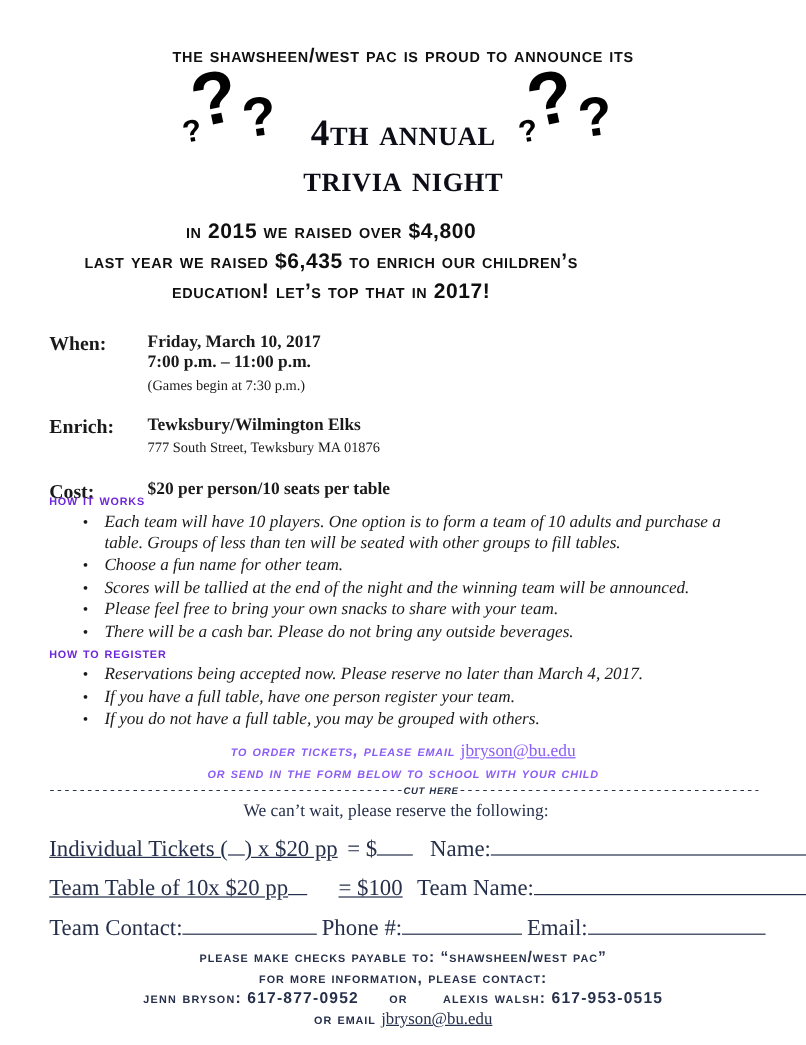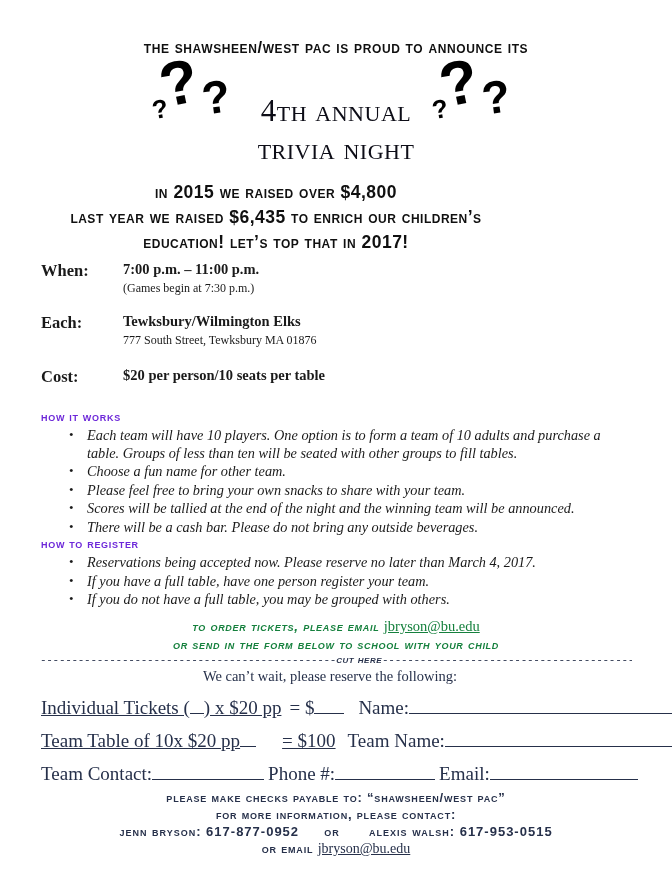--- a/index.html
+++ b/index.html
@@ -47,21 +47,21 @@
 
   .title-block {
     position: absolute;
     top: 92px;
     left: 0;
     width: 672px;
     text-align: center;
   }
   .title-line {
     font-family: "Liberation Serif", serif;
-    font-weight: normal;
+    font-weight: bold;
     font-variant: small-caps;
     text-transform: lowercase;
     font-size: 31px;
     line-height: 38px;
     letter-spacing: 0.5px;
     color: #0d0d17;
     position: relative;
     z-index: 2;
   }
 
@@ -93,21 +93,21 @@
     left: 0;
     width: 552px;
     text-align: center;
     font-size: 17.5px;
     line-height: 25px;
     letter-spacing: 0.4px;
     color: #101010;
   }
 
   
-  .details { position: absolute; top: 261px; left: 41px; width: 560px; }
+  .details { position: absolute; top: 277px; left: 41px; width: 560px; }
   .detail-row { position: relative; margin-bottom: 13px; }
   .detail-label {
     position: absolute;
     left: 0;
     top: 0;
     font-family: "Liberation Serif", serif;
     font-weight: bold;
     font-size: 16.5px;
   }
   .detail-values { margin-left: 82px; }
@@ -169,21 +169,21 @@
   }
   .order-line {
     font-family: "Liberation Sans", sans-serif;
     font-weight: bold;
     font-style: italic;
     font-variant: small-caps;
     text-transform: lowercase;
     font-size: 13.5px;
     line-height: 18px;
     letter-spacing: 0.7px;
-    color: #15803d;
+    color: #8b5cf6;
   }
   .order-line .email {
     font-family: "Liberation Serif", serif;
     font-style: normal;
     font-weight: normal;
     font-variant: normal;
     text-transform: none;
     letter-spacing: 0;
     text-decoration: underline;
     font-size: 14.5px;
@@ -307,48 +307,49 @@
     <div class="caps">In 2015 We Raised Over $4,800</div>
     <div class="caps">Last year We Raised $6,435 to Enrich our Children’s</div>
     <div class="caps">Education! Let’s Top That in 2017!</div>
   </div>
 
   <div class="details">
 
     <div class="detail-row">
       <div class="detail-label">When:</div>
       <div class="detail-values">
+        <div class="detail-main">Friday, March 10, 2017</div>
         <div class="detail-main">7:00 p.m. – 11:00 p.m.</div>
         <div class="detail-sub">(Games begin at 7:30 p.m.)</div>
       </div>
     </div>
 
     <div class="detail-row" style="margin-top:17px;">
-      <div class="detail-label">Each:</div>
+      <div class="detail-label">Enrich:</div>
       <div class="detail-values">
         <div class="detail-main">Tewksbury/Wilmington Elks</div>
         <div class="detail-sub">777 South Street, Tewksbury MA  01876</div>
       </div>
     </div>
 
     <div class="detail-row" style="margin-top:19px;">
       <div class="detail-label">Cost:</div>
       <div class="detail-values">
         <div class="detail-main">$20 per person/10 seats per table</div>
       </div>
     </div>
   </div>
 
   <div class="section" style="top:410px;">
     <div class="section-heading">How it works</div>
     <ul class="bullets">
       <li>Each team will have 10 players. One option is to form a team of 10 adults and purchase a table. Groups of less than ten will be seated with other groups to fill tables.</li>
       <li>Choose a fun name for other team.</li>
+      <li>Scores will be tallied at the end of the night and the winning team will be announced.</li>
       <li>Please feel free to bring your own snacks to share with your team.</li>
-      <li>Scores will be tallied at the end of the night and the winning team will be announced.</li>
       <li>There will be a cash bar. Please do not bring any outside beverages.</li>
     </ul>
   </div>
 
   <div class="section" style="top:537px;">
     <div class="section-heading">How to Register</div>
     <ul class="bullets">
       <li>Reservations being accepted now. Please reserve no later than March 4, 2017.</li>
       <li>If you have a full table, have one person register your team.</li>
       <li>If you do not have a full table, you may be grouped with others.</li>

